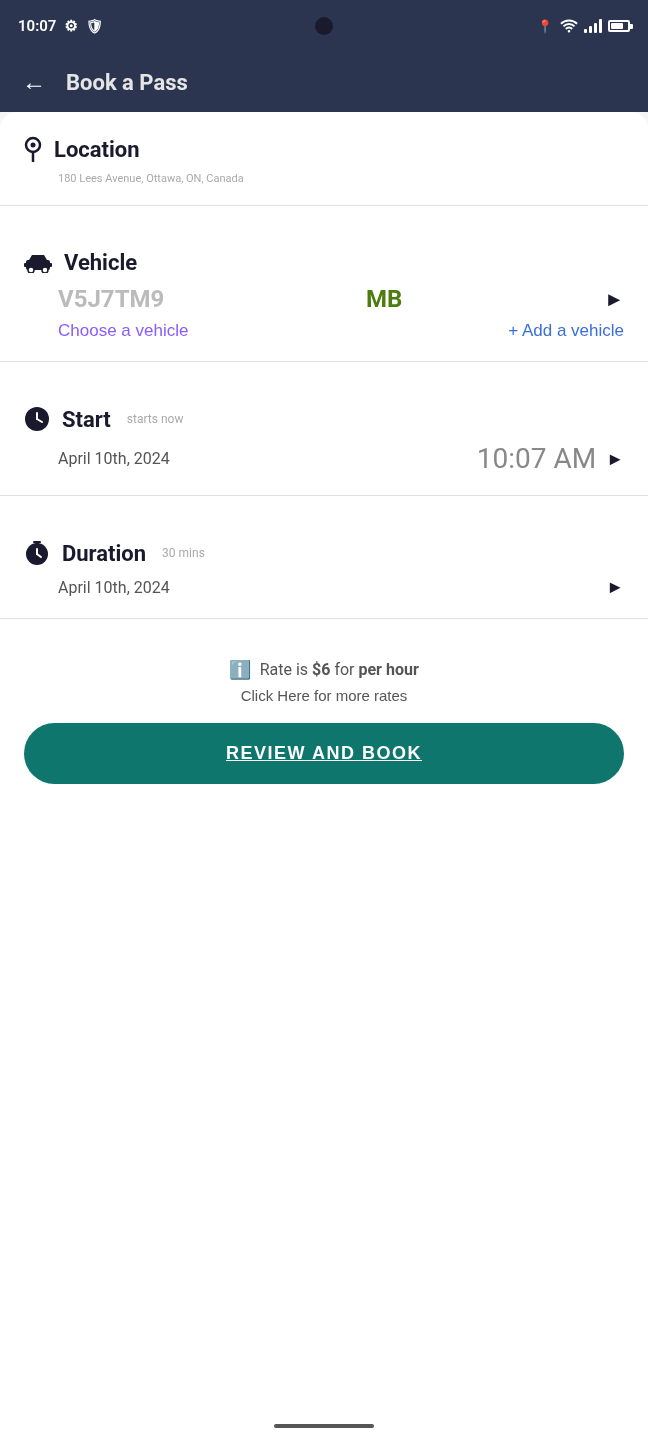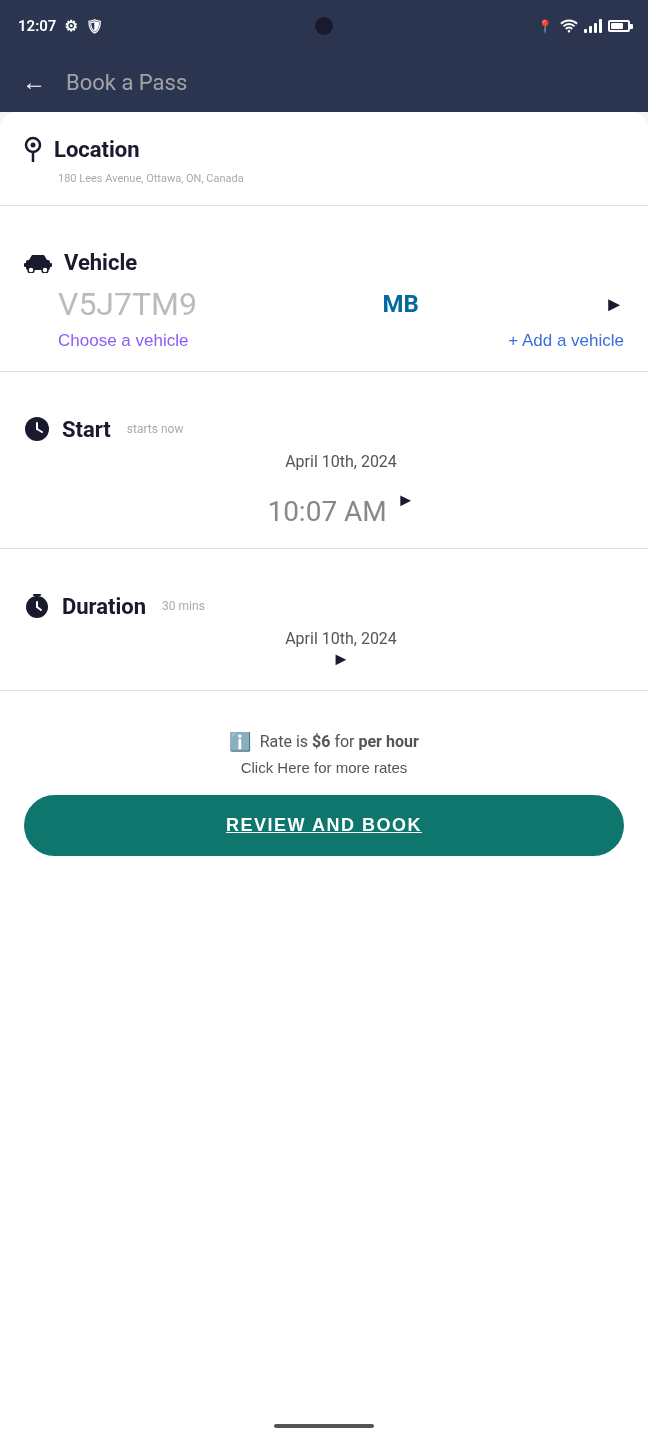--- a/index.html
+++ b/index.html
@@ -108,23 +108,23 @@
       color: white;
       font-size: 24px;
       cursor: pointer;
       background: none;
       border: none;
       padding: 4px;
       display: flex;
       align-items: center;
     }
     .toolbar-title {
-      color: #a3a3a3;
+      color: #e5e5e5;
       font-size: 22px;
-      font-weight: 400;
+      font-weight: 700;
     }
 
     
     .content {
       background: white;
       min-height: calc(1440px - 52px - 60px);
       border-radius: 17px;
     }
 
     
@@ -167,28 +167,28 @@
     }
 
     
     .vehicle-plate-row {
       display: flex;
       align-items: center;
       justify-content: space-between;
       margin-bottom: 8px;
     }
     .vehicle-plate {
-      font-size: 32px;
-      font-weight: 400;
+      font-size: 24px;
+      font-weight: 700;
       color: #bbb;
     }
     .vehicle-region {
       font-size: 24px;
       font-weight: 700;
-      color: #0369a1;
+      color: #4d7c0f;
     }
     .vehicle-chevron {
       font-size: 20px;
       color: #1a1a2e;
       cursor: pointer;
     }
     .vehicle-actions {
       display: flex;
       align-items: center;
       justify-content: space-between;
@@ -226,31 +226,29 @@
     .section-header-row {
       display: flex;
       align-items: center;
     }
     .date-time-row {
       display: flex;
       align-items: center;
       justify-content: space-between;
       padding-left: 34px;
       padding-right: 0;
-      flex-direction: column;
     }
     .date-text {
       font-size: 16px;
       color: #555;
     }
     .time-text {
       font-size: 28px;
       font-weight: 400;
       color: #888;
-      margin-top: 24px;
     }
     .time-row-right {
       display: flex;
       align-items: center;
       gap: 10px;
     }
     .row-chevron {
       font-size: 18px;
       color: #1a1a2e;
       cursor: pointer;
@@ -322,21 +320,21 @@
       height: 4px;
       background: #555;
       border-radius: 2px;
     }
   </style>
 </head>
 <body>
 
 <div class="status-bar">
   <div class="status-bar-left">
-    <span>12:07</span>
+    <span>10:07</span>
     <span style="color:white;font-size:15px;">⚙</span>
     <span style="color:white;font-size:14px;">🛡</span>
   </div>
   <div class="status-bar-center">
     <div class="camera-dot"></div>
   </div>
   <div class="status-bar-right">
     <span style="color:white;font-size:13px;">📍</span>
 
     <svg width="18" height="14" viewBox="0 0 20 16" fill="white">

